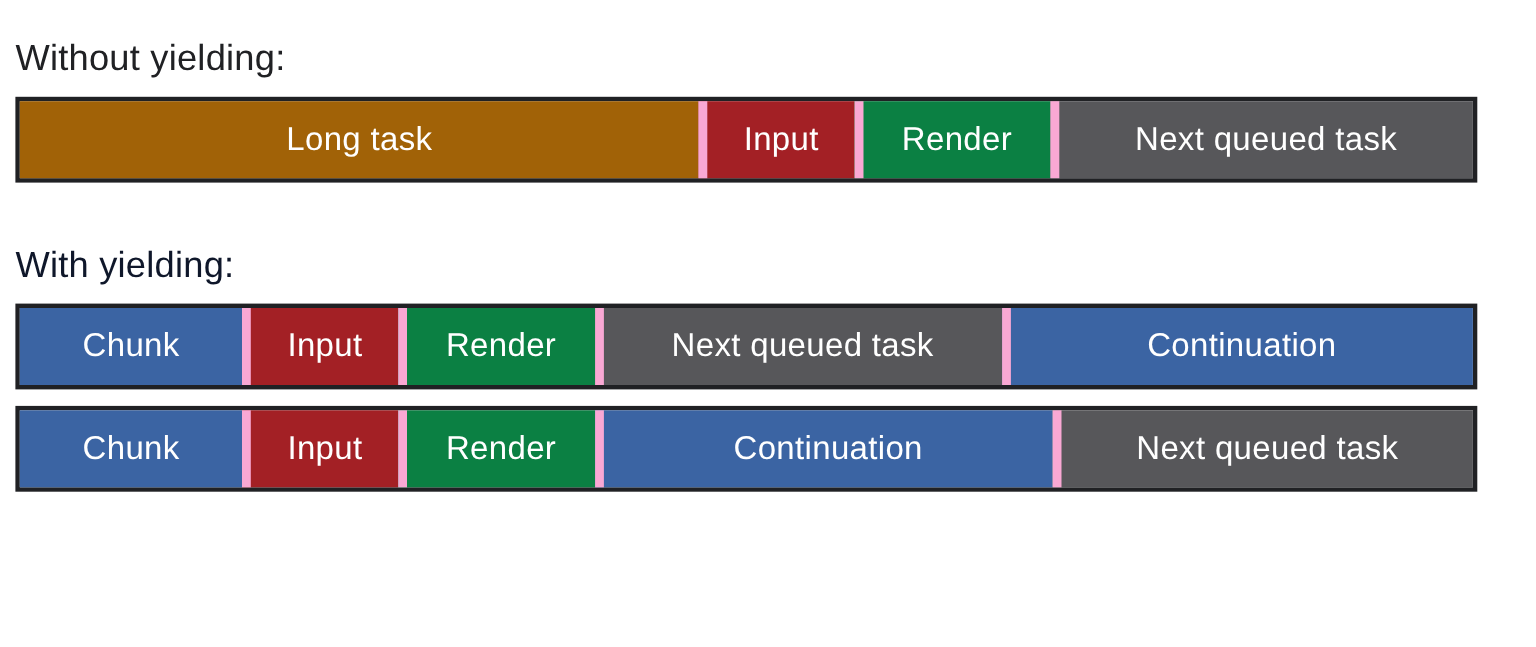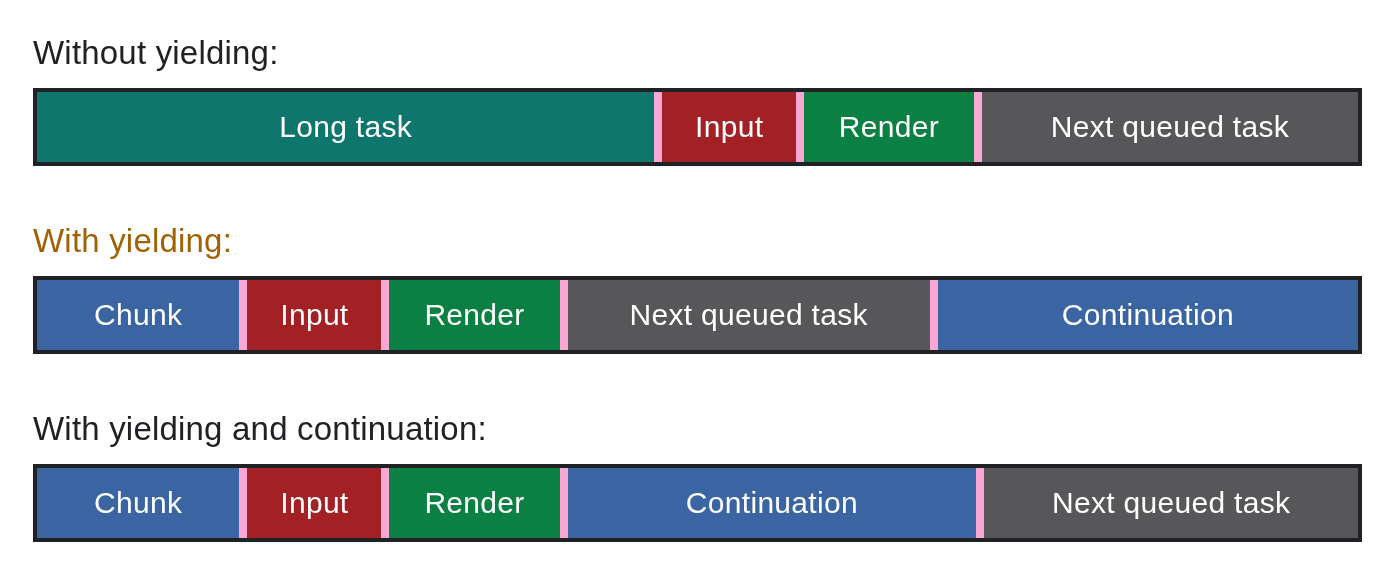--- a/index.html
+++ b/index.html
@@ -9,21 +9,21 @@
     width: 1396px;
     height: 588px;
     overflow: hidden;
     font-family: "Liberation Sans", "DejaVu Sans", sans-serif;
   }
   .canvas {
     width: 1396px;
     height: 588px;
     background: #ffffff;
     box-sizing: border-box;
-    padding-left: 33px;
+    padding-left: 14px;
   }
   .section-title {
     font-size: 33px;
     font-weight: 400;
     line-height: 41px;
     color: #202124;
     margin: 0;
     letter-spacing: 0.2px;
   }
   .st-first { padding-top: 32px; }
@@ -54,54 +54,53 @@
     white-space: nowrap;
   }
 </style>
 </head>
 <body>
 
 <div class="canvas">
 
   <h2 class="section-title st-first" style="color: rgb(32, 33, 36);">Without yielding:</h2>
   <div class="bar">
-    <div class="seg" style="background: #0f766e; flex-grow: 47.6; text-align: center;">
+    <div class="seg" style="background: #a16207; flex-grow: 47.6; text-align: center;">
       <span class="seg-label" style="color: rgb(255, 255, 255);">Long task</span>
     </div>
     <div class="seg" style="background: rgb(163, 32, 37); flex-grow: 10.3;">
       <span class="seg-label" style="color: rgb(255, 255, 255);">Input</span>
     </div>
     <div class="seg" style="background: rgb(11, 128, 67); flex-grow: 13.1;">
       <span class="seg-label" style="color: rgb(255, 255, 255);">Render</span>
     </div>
     <div class="seg" style="background: rgb(87, 87, 90); flex-grow: 29;">
       <span class="seg-label" style="color: rgb(255, 255, 255);">Next queued task</span>
     </div>
   </div>
 
-  <h2 class="section-title st-next" style="color: #a16207;">With yielding:</h2>
+  <h2 class="section-title st-next" style="color: #0f172a;">With yielding:</h2>
   <div class="bar">
     <div class="seg" style="background: rgb(59, 100, 163); flex-grow: 15.7;">
       <span class="seg-label" style="color: rgb(255, 255, 255);">Chunk</span>
     </div>
     <div class="seg" style="background: rgb(163, 32, 37); flex-grow: 10.4;">
       <span class="seg-label" style="color: rgb(255, 255, 255);">Input</span>
     </div>
     <div class="seg" style="background: rgb(11, 128, 67); flex-grow: 13.2;">
       <span class="seg-label" style="color: rgb(255, 255, 255);">Render</span>
     </div>
     <div class="seg" style="background: rgb(87, 87, 90); flex-grow: 28.1;">
       <span class="seg-label" style="color: rgb(255, 255, 255);">Next queued task</span>
     </div>
     <div class="seg" style="background: rgb(59, 100, 163); flex-grow: 32.6;">
       <span class="seg-label" style="color: rgb(255, 255, 255);">Continuation</span>
     </div>
   </div>
 
-  <h2 class="section-title st-next" style="color: rgb(32, 33, 36);">With yielding and continuation:</h2>
   <div class="bar">
     <div class="seg" style="background: rgb(59, 100, 163); flex-grow: 15.7;">
       <span class="seg-label" style="color: rgb(255, 255, 255);">Chunk</span>
     </div>
     <div class="seg" style="background: rgb(163, 32, 37); flex-grow: 10.4;">
       <span class="seg-label" style="color: rgb(255, 255, 255);">Input</span>
     </div>
     <div class="seg" style="background: rgb(11, 128, 67); flex-grow: 13.2;">
       <span class="seg-label" style="color: rgb(255, 255, 255);">Render</span>
     </div>

